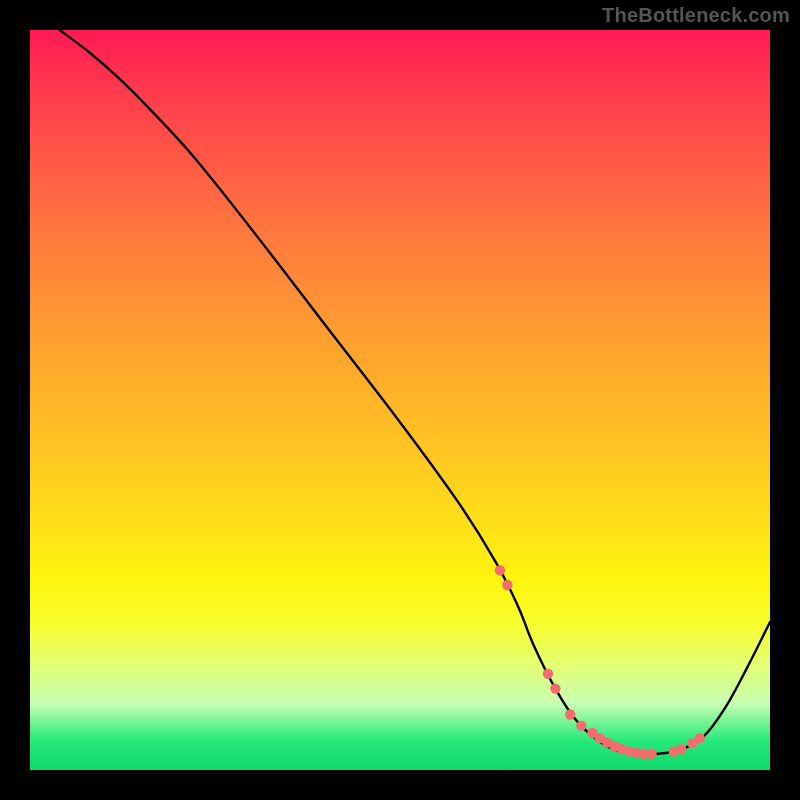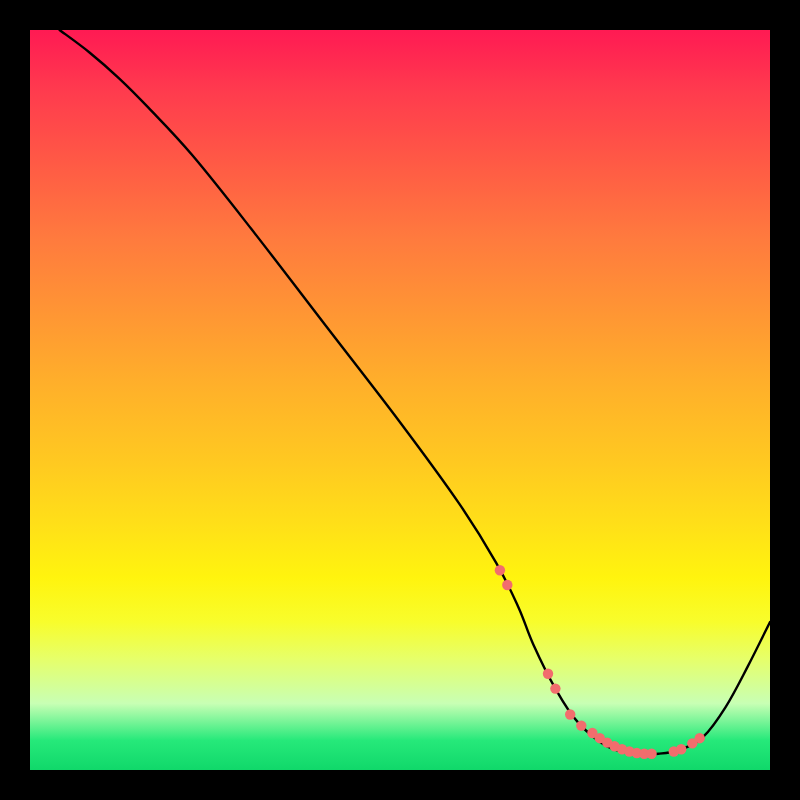--- a/index.html
+++ b/index.html
@@ -57,20 +57,21 @@
     top: 30px;
     width: 740px;
     height: 740px;
     z-index: 5;
   }
 </style>
 </head>
 <body>
 
 <div class="wrap">
+  <div class="attribution">TheBottleneck.com</div>
 
   <div class="plot-area"></div>
 
   <svg class="curve" viewBox="0 0 740 740" preserveAspectRatio="none">
     <path id="main-curve" fill="none" stroke="#000" stroke-width="2.4" stroke-linecap="round" stroke-linejoin="round" d="M 29.60 0.00 C 34.93 4.00, 48.54 13.54, 59.20 22.20 C 69.86 30.86, 78.14 38.11, 88.80 48.10 C 99.46 58.09, 105.08 63.71, 118.40 77.70 C 131.72 91.69, 144.15 103.82, 162.80 125.80 C 181.45 147.78, 198.02 169.16, 222.00 199.80 C 245.98 230.44, 269.36 261.37, 296.00 296.00 C 322.64 330.63, 346.02 360.23, 370.00 392.20 C 393.98 424.17, 411.88 448.29, 429.20 473.60 C 446.52 498.91, 455.54 514.15, 466.20 532.80 C 476.86 551.45, 481.74 562.55, 488.40 577.20 C 495.06 591.85, 496.54 599.55, 503.20 614.20 C 509.86 628.85, 517.41 644.61, 525.40 658.60 C 533.39 672.59, 538.28 681.51, 547.60 691.90 C 556.92 702.29, 566.54 710.59, 577.20 716.32 C 587.86 722.05, 597.48 722.39, 606.80 723.72 C 616.12 725.05, 621.01 724.52, 629.00 723.72 C 636.99 722.92, 643.21 722.34, 651.20 719.28 C 659.19 716.22, 665.41 714.29, 673.40 706.70 C 681.39 699.11, 687.61 689.75, 695.60 677.10 C 703.59 664.45, 709.81 651.72, 717.80 636.40 C 725.79 621.08, 736.00 599.99, 740.00 592.00"></path>
     <g id="markers">
         <circle cx="469.90" cy="540.20" r="5.2" fill="#f26d6d"></circle>
         <circle cx="477.30" cy="555.00" r="5.2" fill="#f26d6d"></circle>
         <circle cx="518.00" cy="643.80" r="5.2" fill="#f26d6d"></circle>
         <circle cx="525.40" cy="658.60" r="5.2" fill="#f26d6d"></circle>

